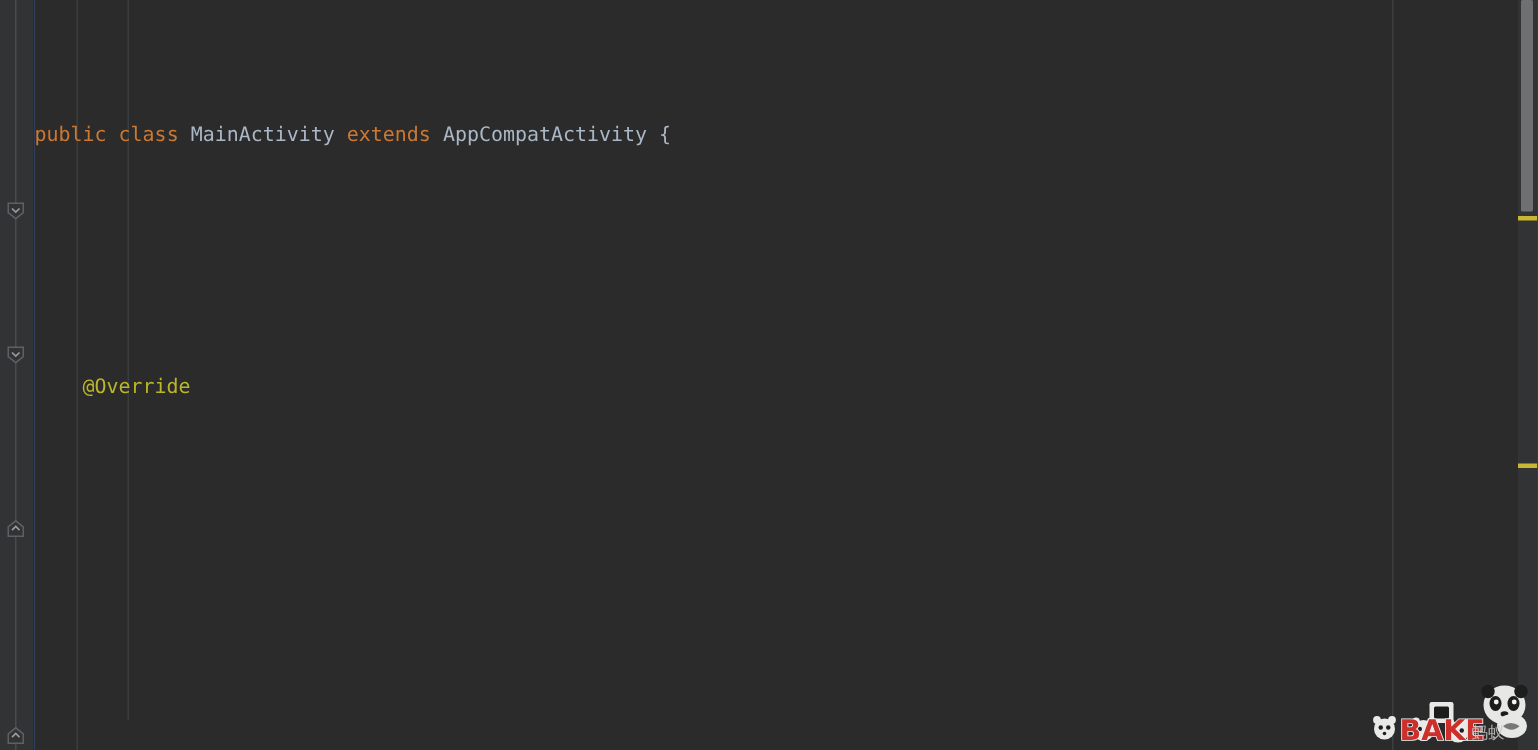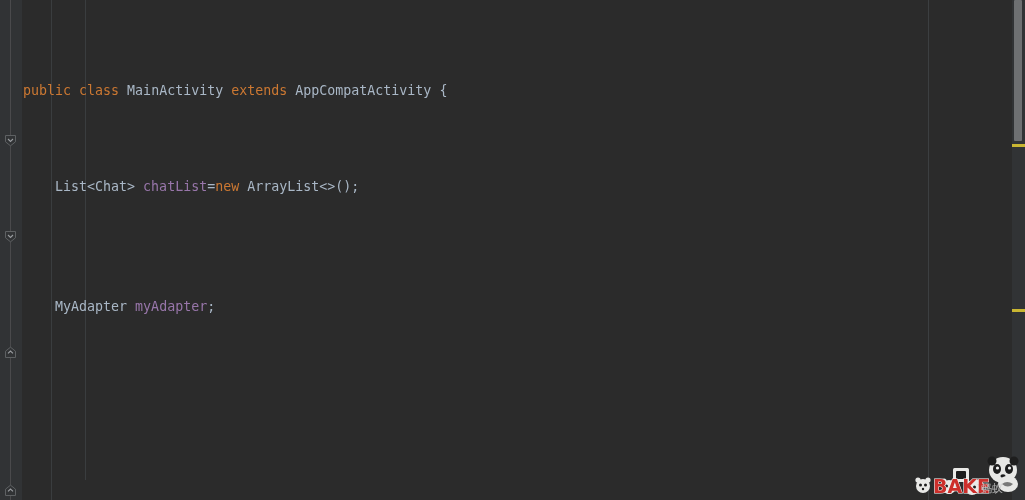--- a/index.html
+++ b/index.html
@@ -169,25 +169,24 @@
 
   <div id="code-area">
     <div class="indent-guide" style="left:28px;"></div>
     <div class="indent-guide" style="left:62px; height:480px;"></div>
     <div id="margin-guide"></div>
 
     <div id="code-lines">
 
       <div class="line"><span class="kw">public</span> <span class="kw">class</span> <span class="id">MainActivity</span> <span class="kw">extends</span> <span class="id">AppCompatActivity</span> <span class="id">{</span></div>
 
-      <div class="line">    <span class="id">List&lt;Chat&gt;</span> <span class="fld">chatList</span><span class="id">=</span><span class="kw">new</span> <span class="id">ArrayList&lt;&gt;();</span></div>
-
-
-      <div class="line">    <span class="id">MyAdapter</span> <span class="fld">myAdapter</span><span class="id">;</span></div>
-
+
+
+
+      <div class="line">    <span class="anno">@Override</span></div>
 
       
 
       
 
       
 
       
 
       

